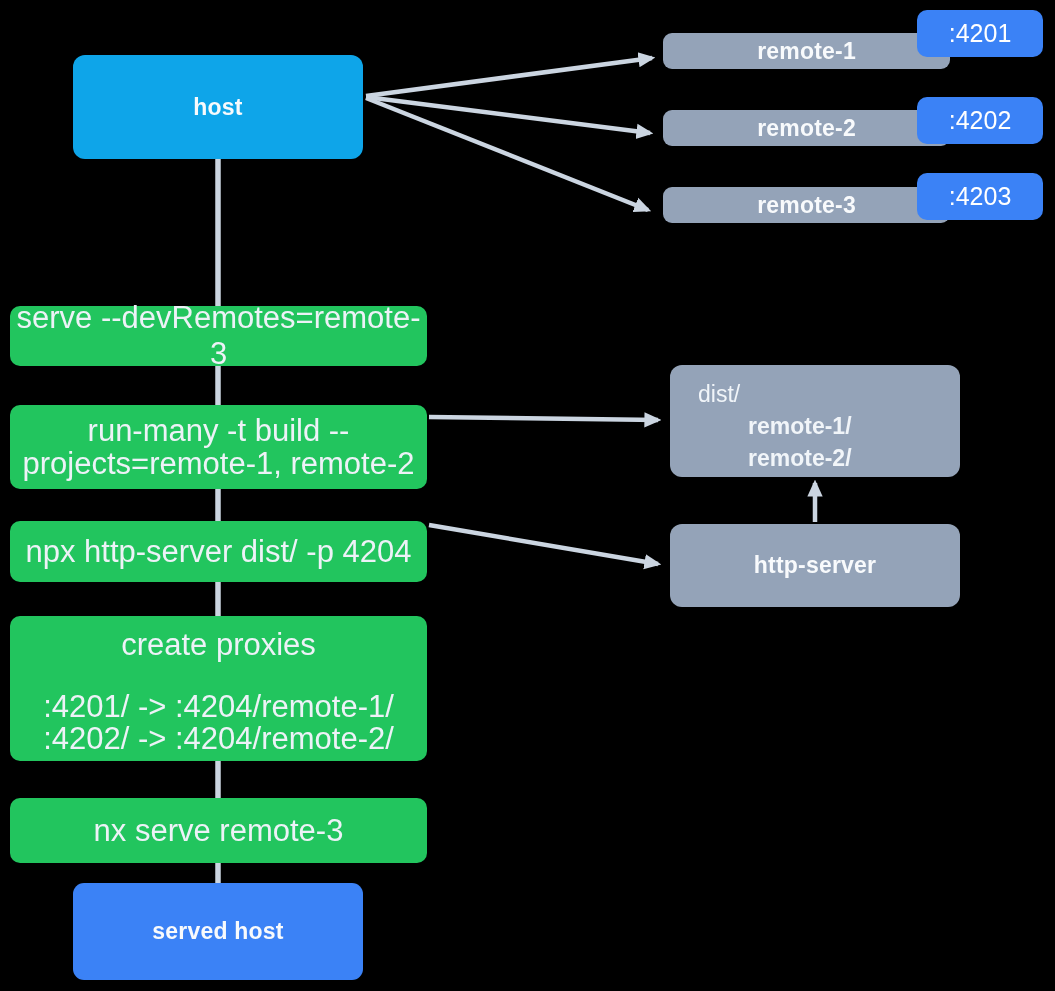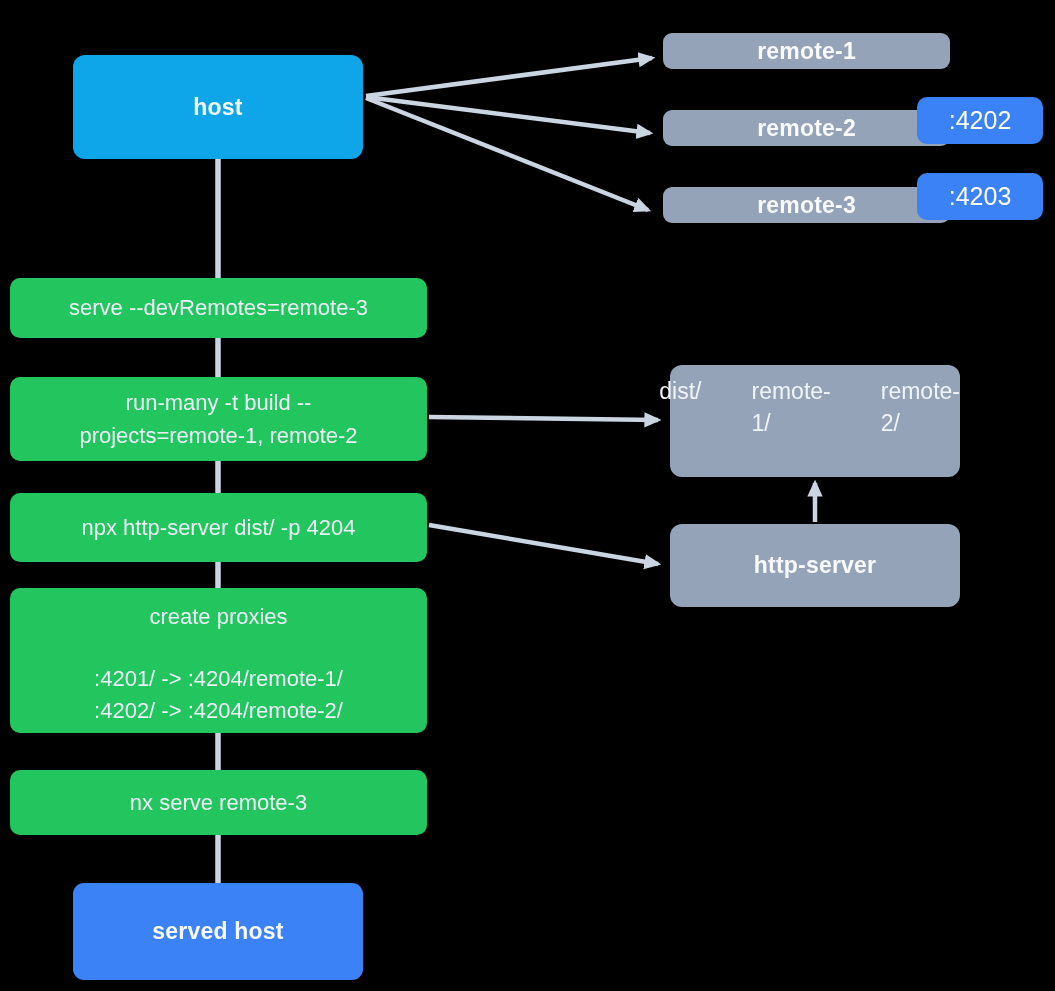--- a/index.html
+++ b/index.html
@@ -66,47 +66,49 @@
     z-index: 2;
   }
   .badge-1 { top: 10px; }
   .badge-2 { top: 97px; }
   .badge-3 { top: 173px; }
   .cmd-box {
     left: 10px; width: 417px;
     background: #22c55e;
     border-radius: 10px;
     color: #edf2f7;
-    font-size: 22px;
+    font-size: 31px;
     text-align: center;
+    margin-top: 28px;
   }
   .cmd-1 { top: 278px; height: 60px; }
   .cmd-2 { top: 377px; height: 84px; flex-direction: column; line-height: 33px; }
-  .cmd-3 { top: 493px; height: 69px; }
+  .cmd-3 { top: 493px; height: 61px; }
   .cmd-4 {
     top: 588px; height: 145px;
     flex-direction: column;
     justify-content: flex-start;
     padding-top: 13px;
     line-height: 32px;
   }
   .cmd-4 .proxies-title { margin-bottom: 30px; }
   .cmd-5 { top: 770px; height: 65px; }
   .dist-box {
     left: 670px; top: 365px; width: 290px; height: 112px;
     background: #94a3b8;
     border-radius: 12px;
+    flex-direction: column;
     align-items: flex-start;
-    justify-content: flex-end;
+    justify-content: center;
     padding: 10px 0 0 28px;
     color: #f1f5f9;
     font-size: 23px;
     line-height: 32px;
   }
-  .dist-box .indent { padding-left: 50px; }
+  .dist-box .indent { padding-left: 50px; font-weight: bold; }
   .http-server-box {
     left: 670px; top: 524px; width: 290px; height: 83px;
     background: #94a3b8;
     border-radius: 12px;
   }
 </style>
 </head>
 <body>
 
 <div id="canvas">
@@ -131,20 +133,21 @@
     <line x1="815" y1="522" x2="815" y2="483" stroke="#cbd5e1" stroke-width="4.5" marker-end="url(#arrowhead)"></line>
   </svg>
 
   <div class="box host-box">
     <span class="label-bold">host</span>
   </div>
 
   <div class="box remote-box remote-1">
     <span class="label-bold">remote-1</span>
   </div>
+  <div class="badge badge-1">:4201</div>
 
   <div class="box remote-box remote-2">
     <span class="label-bold">remote-2</span>
   </div>
   <div class="badge badge-2">:4202</div>
 
   <div class="box remote-box remote-3">
     <span class="label-bold">remote-3</span>
   </div>
   <div class="badge badge-3">:4203</div>

